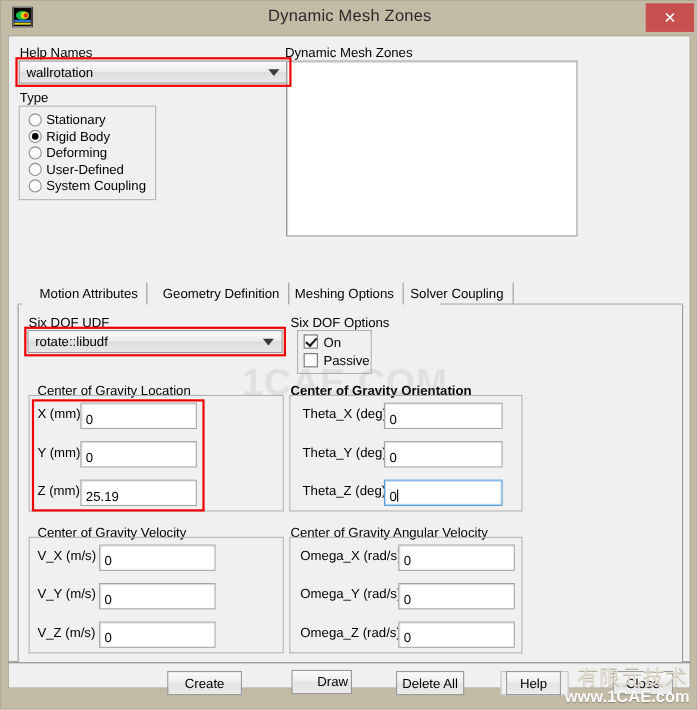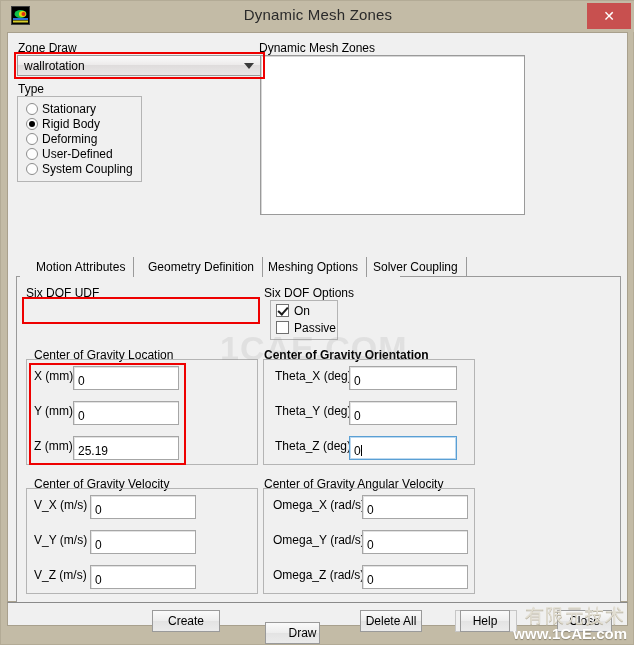--- a/index.html
+++ b/index.html
@@ -366,21 +366,21 @@
         <rect x="1" y="11" width="15" height="2" fill="#2b6fd8"></rect>
         <rect x="1" y="13.5" width="15" height="2" fill="#d8cf2b"></rect>
       </svg>
     </div>
     <div class="title-text">Dynamic Mesh Zones</div>
     <button class="close-btn">✕</button>
   </div>
 
   <div class="client">
 
-    <div class="lbl" style="left:10px; top:8px;">Zone Draw</div>
+    <div class="lbl" style="left:10px; top:8px;">Help Names</div>
     <div class="combo" style="left:9px; top:22px; width:245px; height:21px;">
       <span class="val">wallrotation</span>
       <span class="arrow"></span>
     </div>
     <div class="redbox" style="left:6px; top:19px; width:251px; height:27px;"></div>
 
     <div class="lbl" style="left:10px; top:49px;">Type</div>
     <div class="group" style="left:9px; top:63px; width:125px; height:86px;"></div>
 
     <div class="radio-row" style="left:18px; top:69px;">
@@ -412,20 +412,24 @@
       <div class="tab" style="left:112px;">Geometry Definition</div>
       <div class="tab" style="left:232px;">Meshing Options</div>
       <div class="tab" style="left:337px;">Solver Coupling</div>
     </div>
     <div class="tabline-left"></div>
     <div class="tabline-right" style="left:392px; width:221px;"></div>
 
     <div class="tabpanel"></div>
 
     <div class="lbl" style="left:18px; top:253px;">Six DOF UDF</div>
+    <div class="combo" style="left:17px; top:267px; width:232px; height:21px;">
+      <span class="val">rotate::libudf</span>
+      <span class="arrow"></span>
+    </div>
     <div class="redbox" style="left:14px; top:264px; width:238px; height:27px;"></div>
 
     <div class="lbl" style="left:256px; top:253px;">Six DOF Options</div>
     <div class="group" style="left:262px; top:267px; width:68px; height:40px;"></div>
     <div class="check-row" style="left:268px; top:271px;">
       <span class="cbox on"></span>
       <span class="clabel">On</span>
     </div>
     <div class="check-row" style="left:268px; top:288px;">
       <span class="cbox"></span>
@@ -495,21 +499,21 @@
     <div class="lbl" style="left:265px; top:535px;">Omega_Z (rad/s)</div>
     <div class="field" style="left:354px; top:532px; width:106px; height:24px;">
       <span class="fval">0</span>
     </div>
 
     <div class="wm-center">1CAE.COM</div>
   </div>
 
   <div class="footer">
     <button class="btn" style="left:144px; top:7px; width:68px;">Create</button>
-    <button class="btn" style="left:257px; top:19px; width:55px;padding-left:20px;">Draw</button>
+    <button class="btn" style="left:257px; top:6px; width:55px;padding-left:20px;">Draw</button>
     <button class="btn" style="left:352px; top:7px; width:62px;">Delete All</button>
     <button class="btn disabled" style="left:447px; top:7px; width:62px;">Delete</button>
     <button class="btn" style="left:549px; top:7px; width:55px;">Close</button>
   </div>
 
   <button class="btn" style="left:459px; top:609px; width:50px; z-index:12;">Help</button>
 
   <div class="wm-cn">有限元技术</div>
   <div class="wm-url">www.1CAE.com</div>
 </div>

